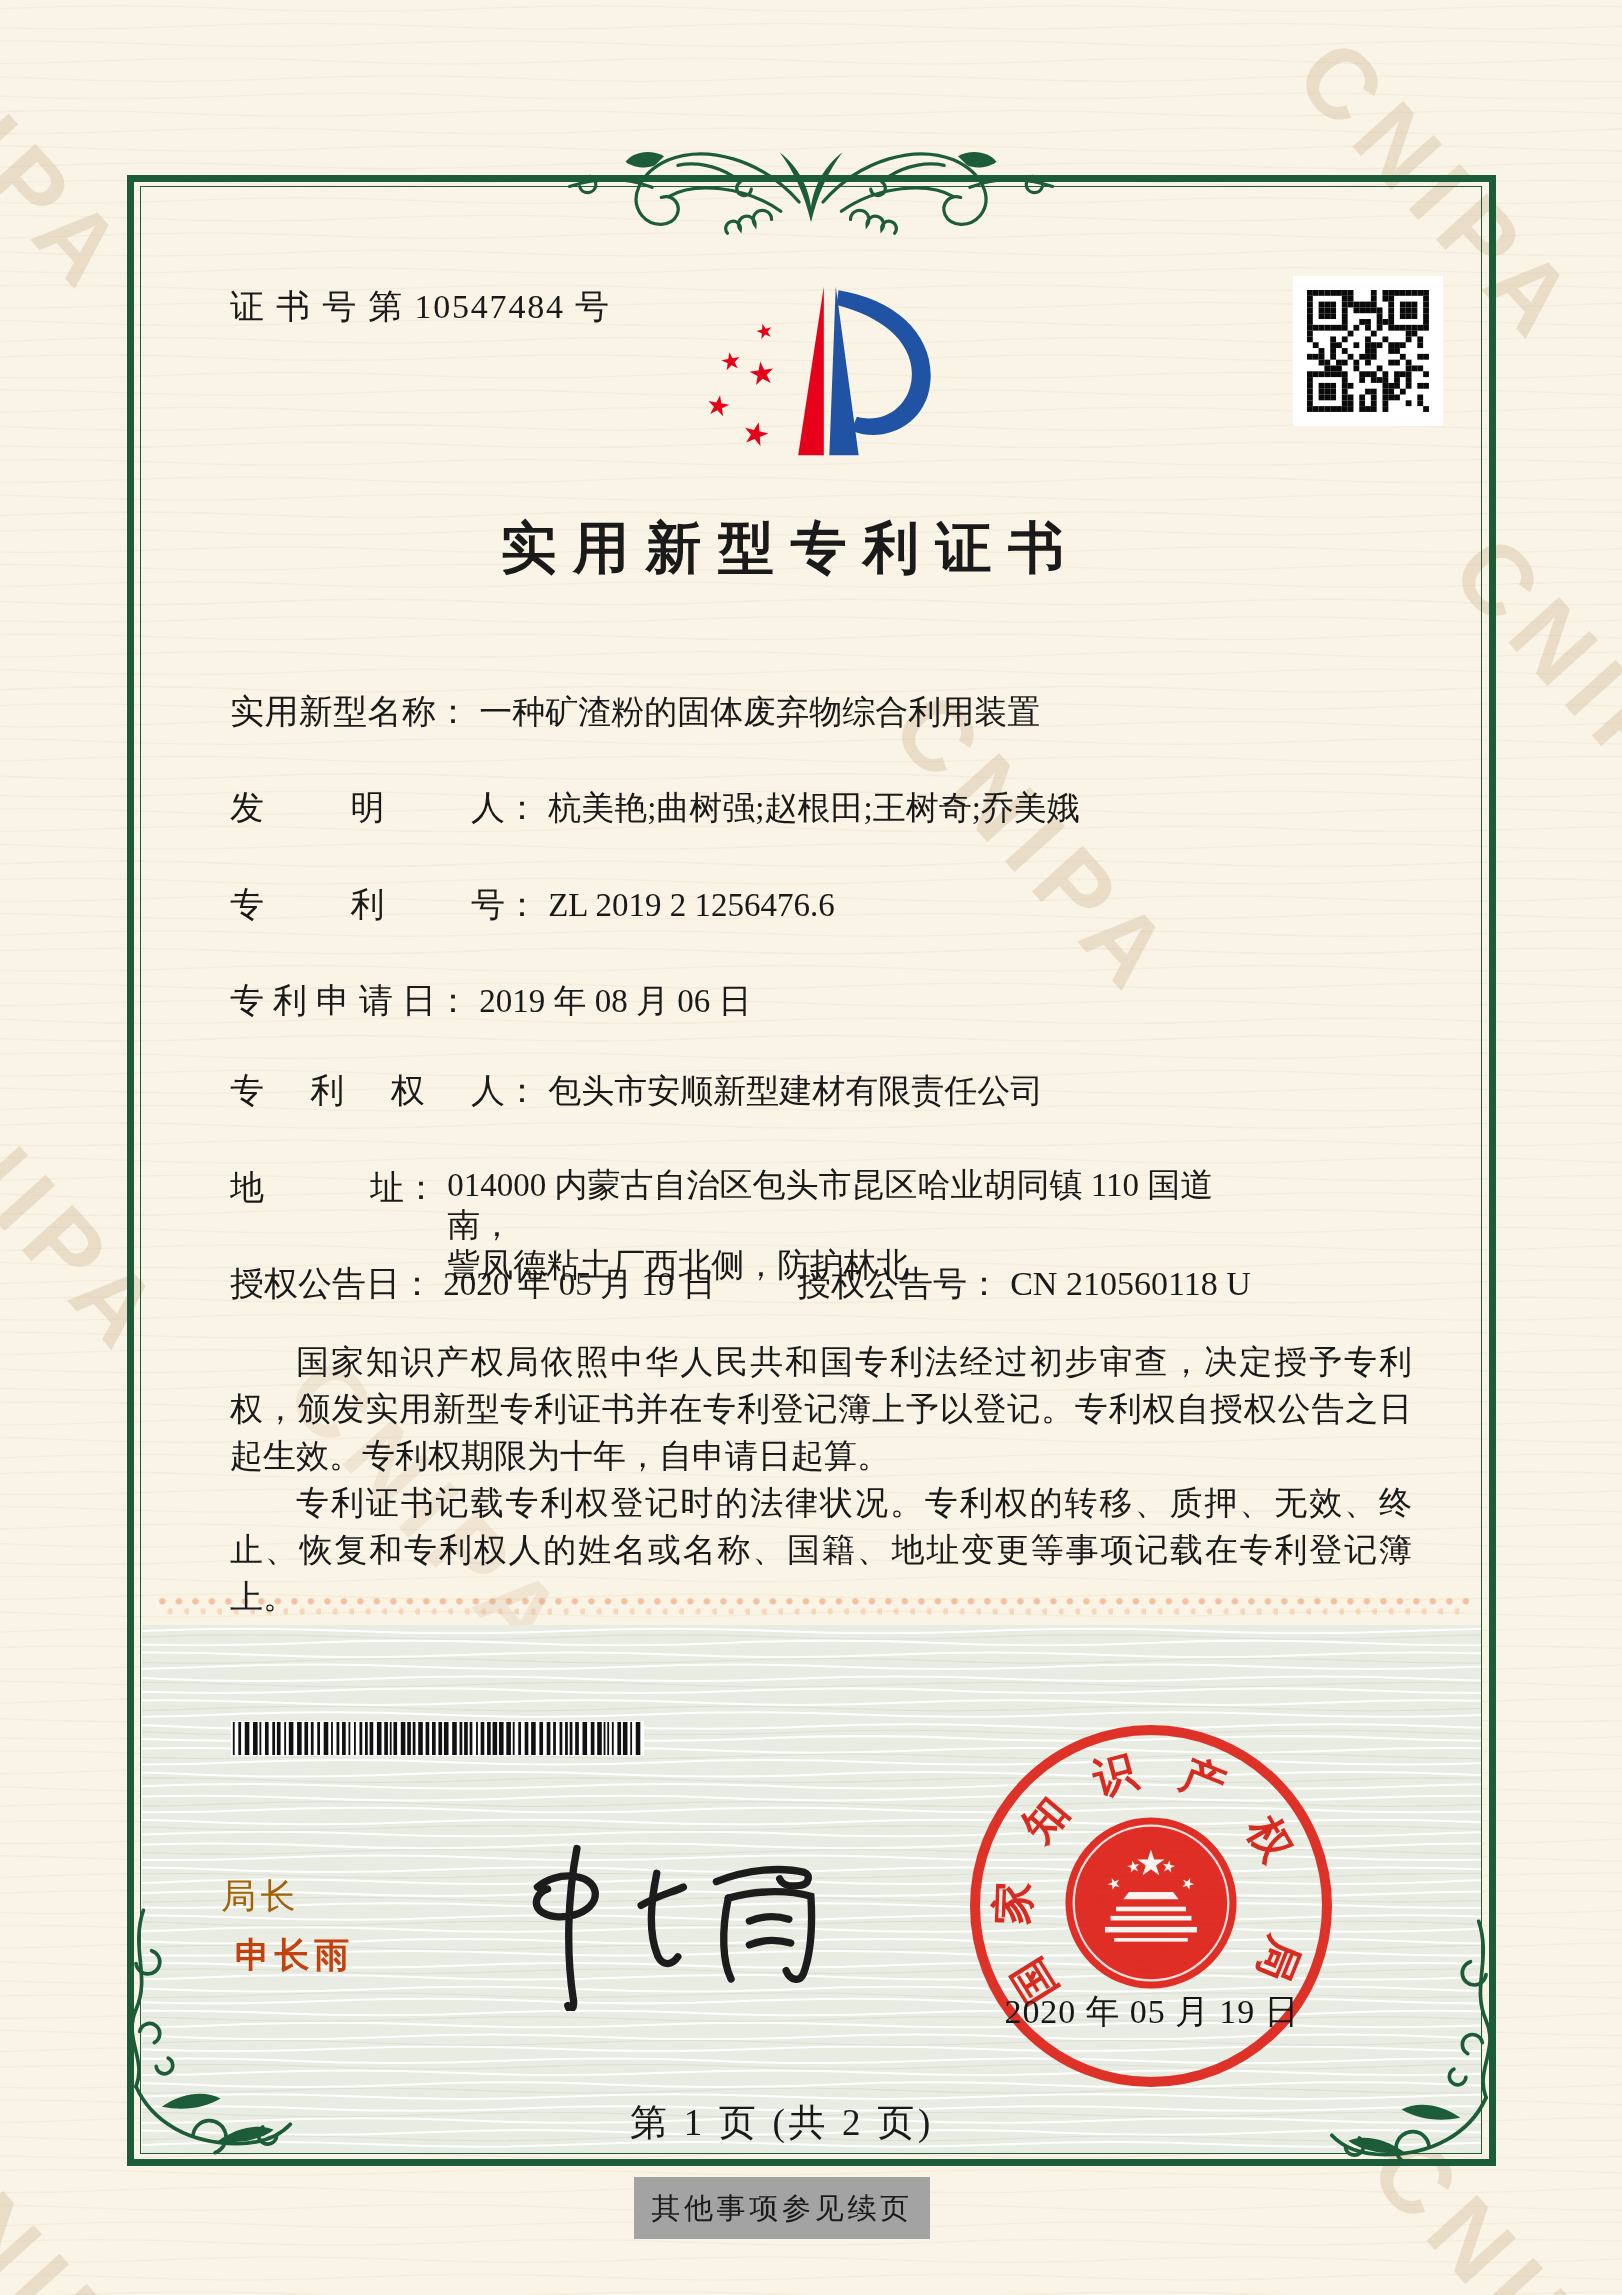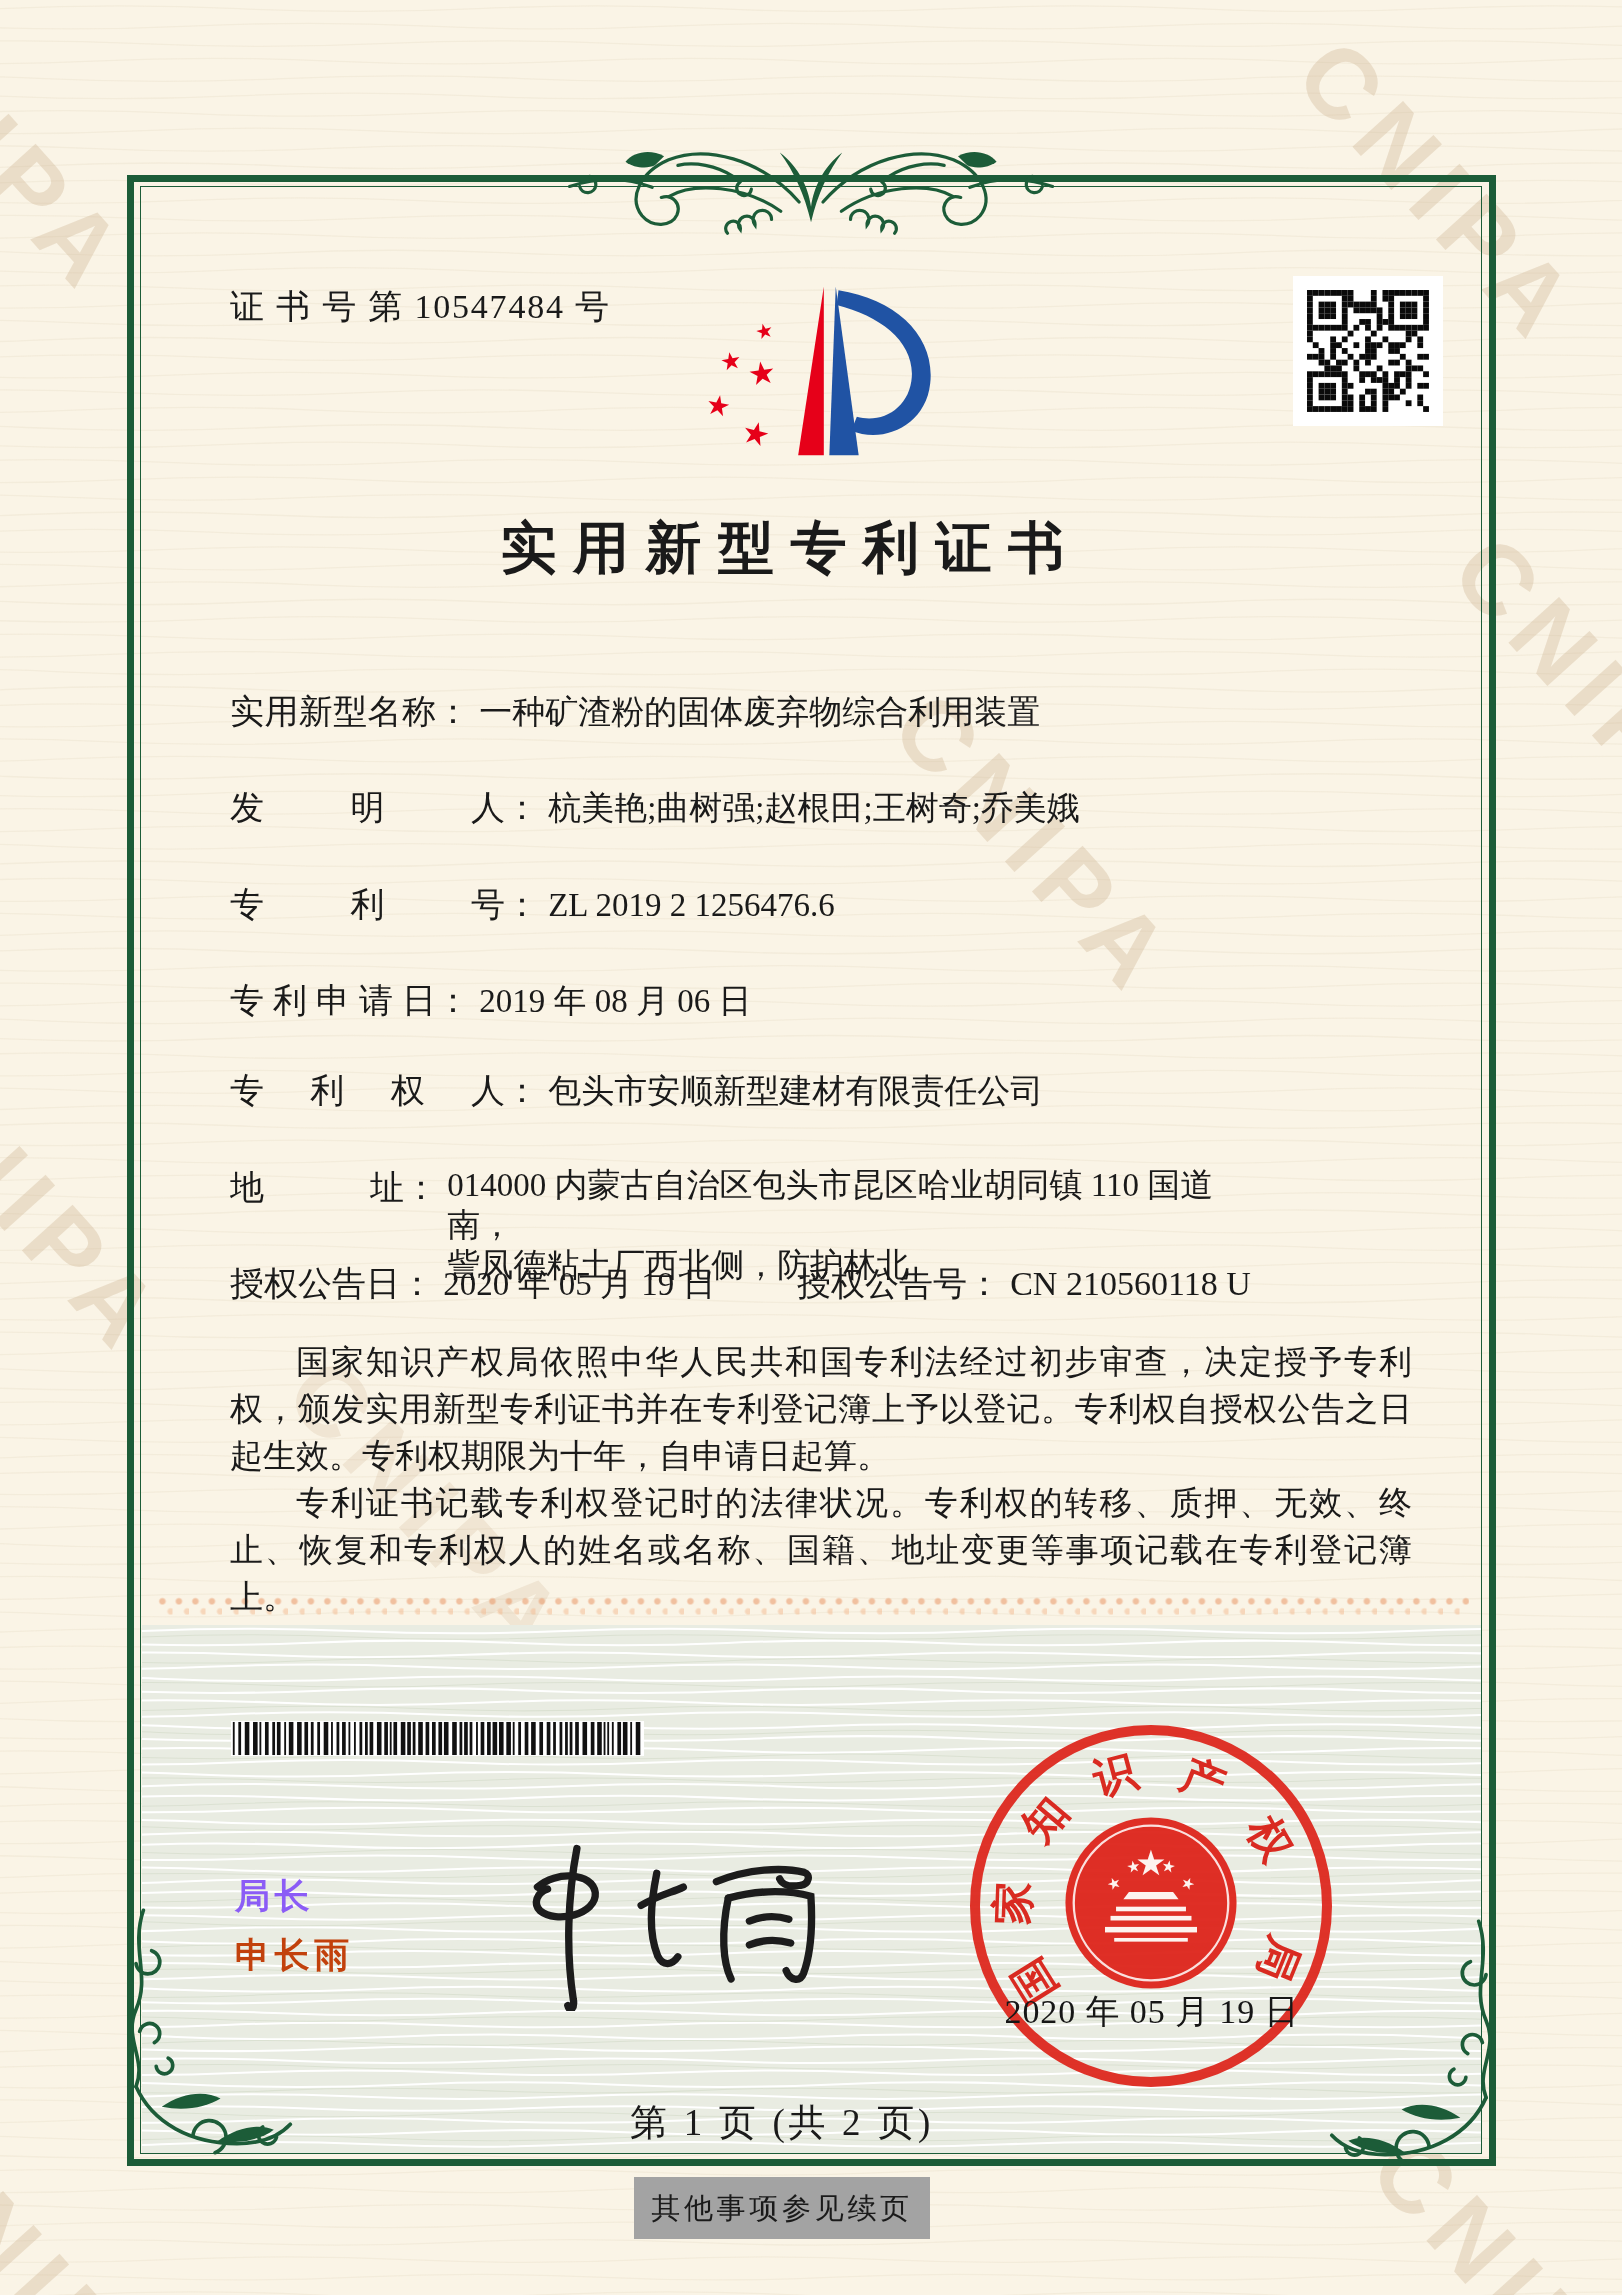--- a/index.html
+++ b/index.html
@@ -65,21 +65,21 @@
   #row-patno{top:882px;}
   #row-filing{top:978px;}
   #row-patentee{top:1068px;}
   #row-address{top:1165px;}
   #row-address .addr-lines{display:inline-block;vertical-align:top;line-height:40px;font-size:33px;white-space:normal;width:826px;}
   #row-grant{top:1261px;}
   #grant-no-col{left:797px; top:1261px; font-size:34px; white-space:nowrap;}
   #body-text{left:230px; top:1339px; width:1182px; font-size:33px; line-height:47px; text-align:justify;}
   #body-text p{margin:0; text-indent:2em;}
   #barcode{left:231px; top:1721px;}
-  #sig-title{left:235px; top:1873px; font-family:"Liberation Sans","DejaVu Sans",sans-serif; font-size:35px; font-weight:700; letter-spacing:4.6px; color:#8b5cf6;}
+  #sig-title{left:221px; top:1873px; font-family:"Liberation Sans","DejaVu Sans",sans-serif; font-size:35px; font-weight:400; letter-spacing:4.6px; color:#a16207;}
   #sig-name{left:235px; top:1932px; font-family:"Liberation Sans","DejaVu Sans",sans-serif; font-size:35px; font-weight:600; letter-spacing:4.6px; color:#c2410c;}
   #signature{left:487px; top:1832px;}
   
   #seal{left:970px; top:1725px; width:362px; height:362px; z-index:6;}
   #seal-ring{
     position:absolute; left:0; top:0; width:342px; height:342px;
     border:10px solid rgba(221,36,26,.93); border-radius:50%;
   }
   .seal-char{
     position:absolute; font-size:43px; font-weight:700; color:rgba(216,32,22,.95);

